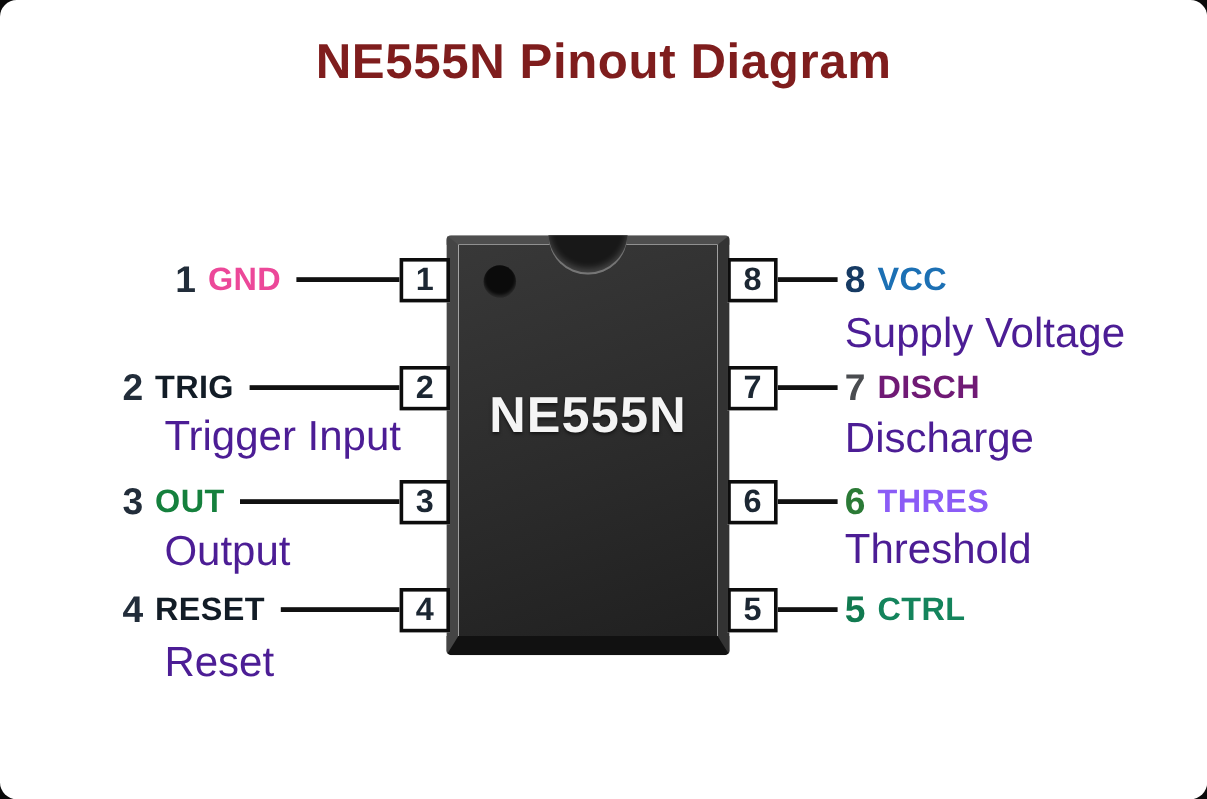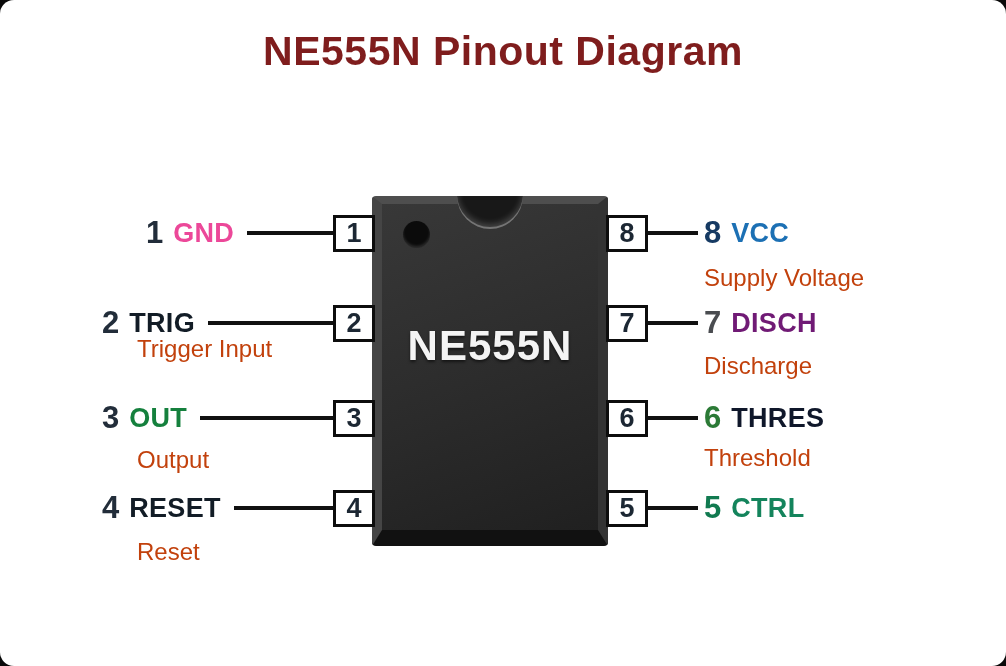--- a/index.html
+++ b/index.html
@@ -32,21 +32,21 @@
 
   
   .hline{position:absolute;height:4px;background:#111111;z-index:4;}
 
   
   .pin-row{position:absolute;height:40px;display:flex;align-items:center;z-index:4;}
   .pin-num{font-size:31px;font-weight:bold;white-space:nowrap;}
   .pin-name{font-size:27px;font-weight:bold;margin-left:10px;white-space:nowrap;letter-spacing:.3px;}
   .row-line{flex:1;height:4px;background:#111111;margin-left:13px;}
   .pin-desc{position:absolute;height:40px;display:flex;align-items:center;
-            font-size:24px;color:#c2410c;white-space:nowrap;z-index:4;}
+            font-size:35px;color:#4c1d95;white-space:nowrap;z-index:4;}
 
   
   .lrow{justify-content:flex-start;}
 </style>
 </head>
 <body>
 
 <div class="canvas">
 
   <div class="title">NE555N Pinout Diagram</div>
@@ -81,40 +81,40 @@
     <span class="pin-num" style="color: rgb(34, 45, 58);">3</span>
     <span class="pin-name" style="color: #15803d;">OUT</span>
     <span class="row-line"></span>
   </div>
   <div class="pin-row lrow" style="left:102px;top:488px;width:231px;">
     <span class="pin-num" style="color: rgb(34, 45, 58);">4</span>
     <span class="pin-name" style="color: rgb(18, 28, 38);">RESET</span>
     <span class="row-line"></span>
   </div>
 
-  <div class="pin-desc" style="left:137px;top:329px;text-align:right;">Trigger Input</div>
+  <div class="pin-desc" style="left:137px;top:344px;text-align:right;">Trigger Input</div>
   <div class="pin-desc" style="left:137px;top:440px;">Output</div>
   <div class="pin-desc" style="left:137px;top:532px;">Reset</div>
 
   <div class="hline" style="left:648px;top:231px;width:50px;"></div>
   <div class="hline" style="left:648px;top:321px;width:50px;"></div>
   <div class="hline" style="left:648px;top:416px;width:50px;"></div>
   <div class="hline" style="left:648px;top:506px;width:50px;"></div>
 
   <div class="pin-row" style="left:704px;top:213px;">
     <span class="pin-num" style="color: rgb(22, 58, 99);">8</span>
     <span class="pin-name" style="color: rgb(28, 112, 180);">VCC</span>
   </div>
   <div class="pin-row" style="left:704px;top:303px;">
     <span class="pin-num" style="color: rgb(74, 76, 80);">7</span>
     <span class="pin-name" style="color: #701a75;">DISCH</span>
   </div>
   <div class="pin-row" style="left:704px;top:398px;">
     <span class="pin-num" style="color: rgb(43, 122, 54);">6</span>
-    <span class="pin-name" style="color: #0f172a;">THRES</span>
+    <span class="pin-name" style="color: #8b5cf6;">THRES</span>
   </div>
   <div class="pin-row" style="left:704px;top:488px;">
     <span class="pin-num" style="color: rgb(17, 122, 80);">5</span>
     <span class="pin-name" style="color: rgb(20, 132, 92);">CTRL</span>
   </div>
 
   <div class="pin-desc" style="left:704px;top:258px;">Supply Voltage</div>
   <div class="pin-desc" style="left:704px;top:346px;">Discharge</div>
   <div class="pin-desc" style="left:704px;top:438px;">Threshold</div>
 

